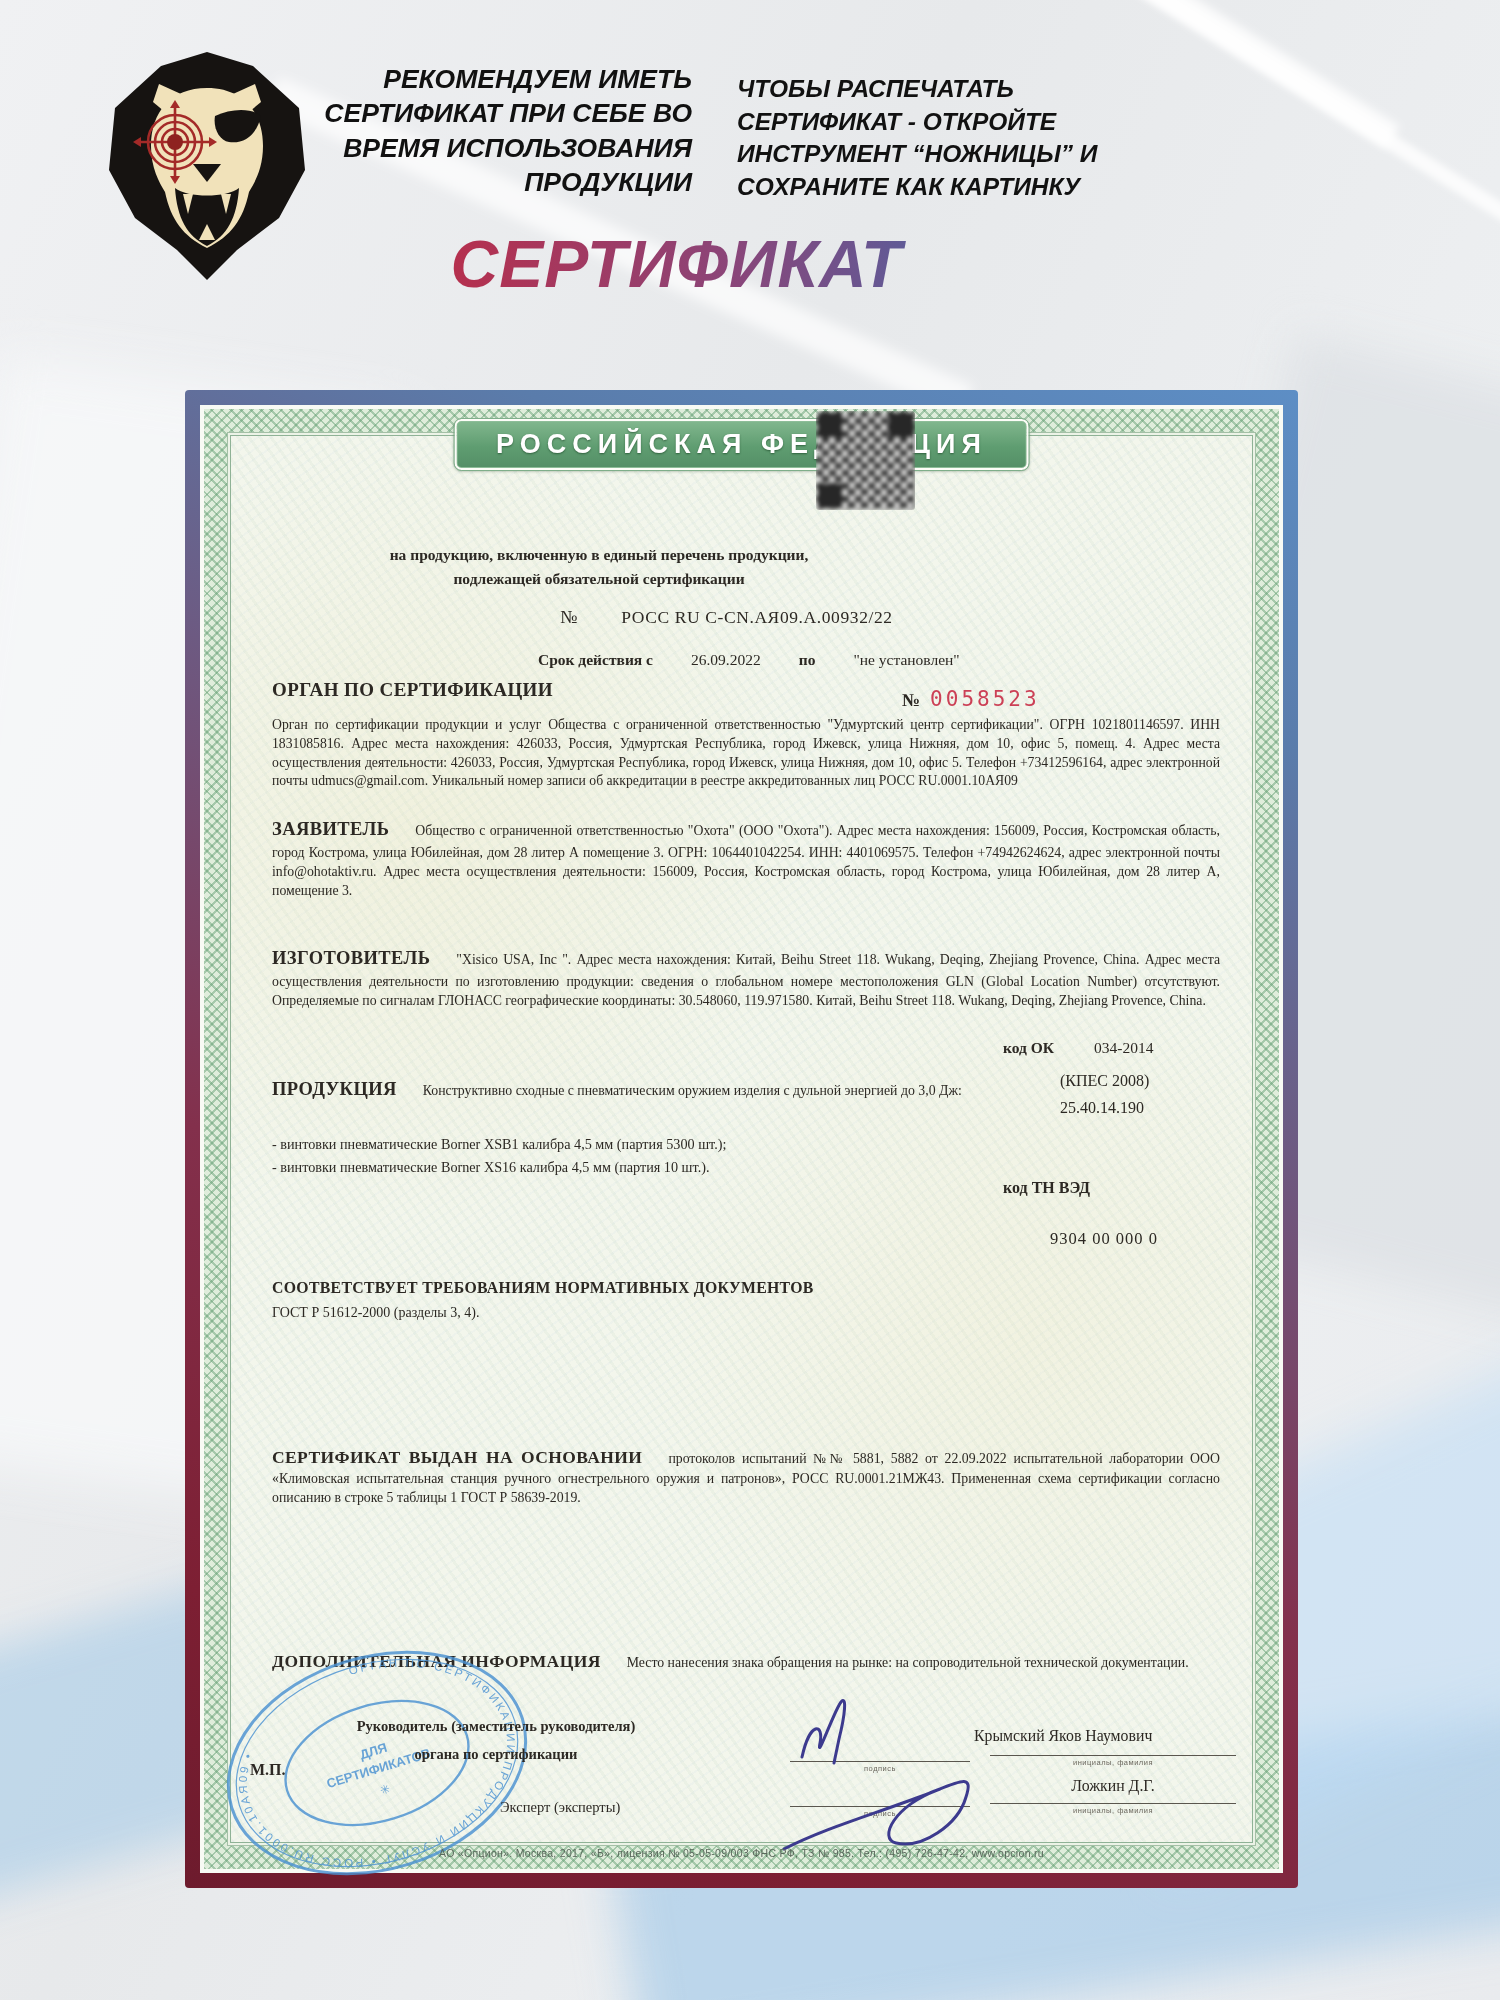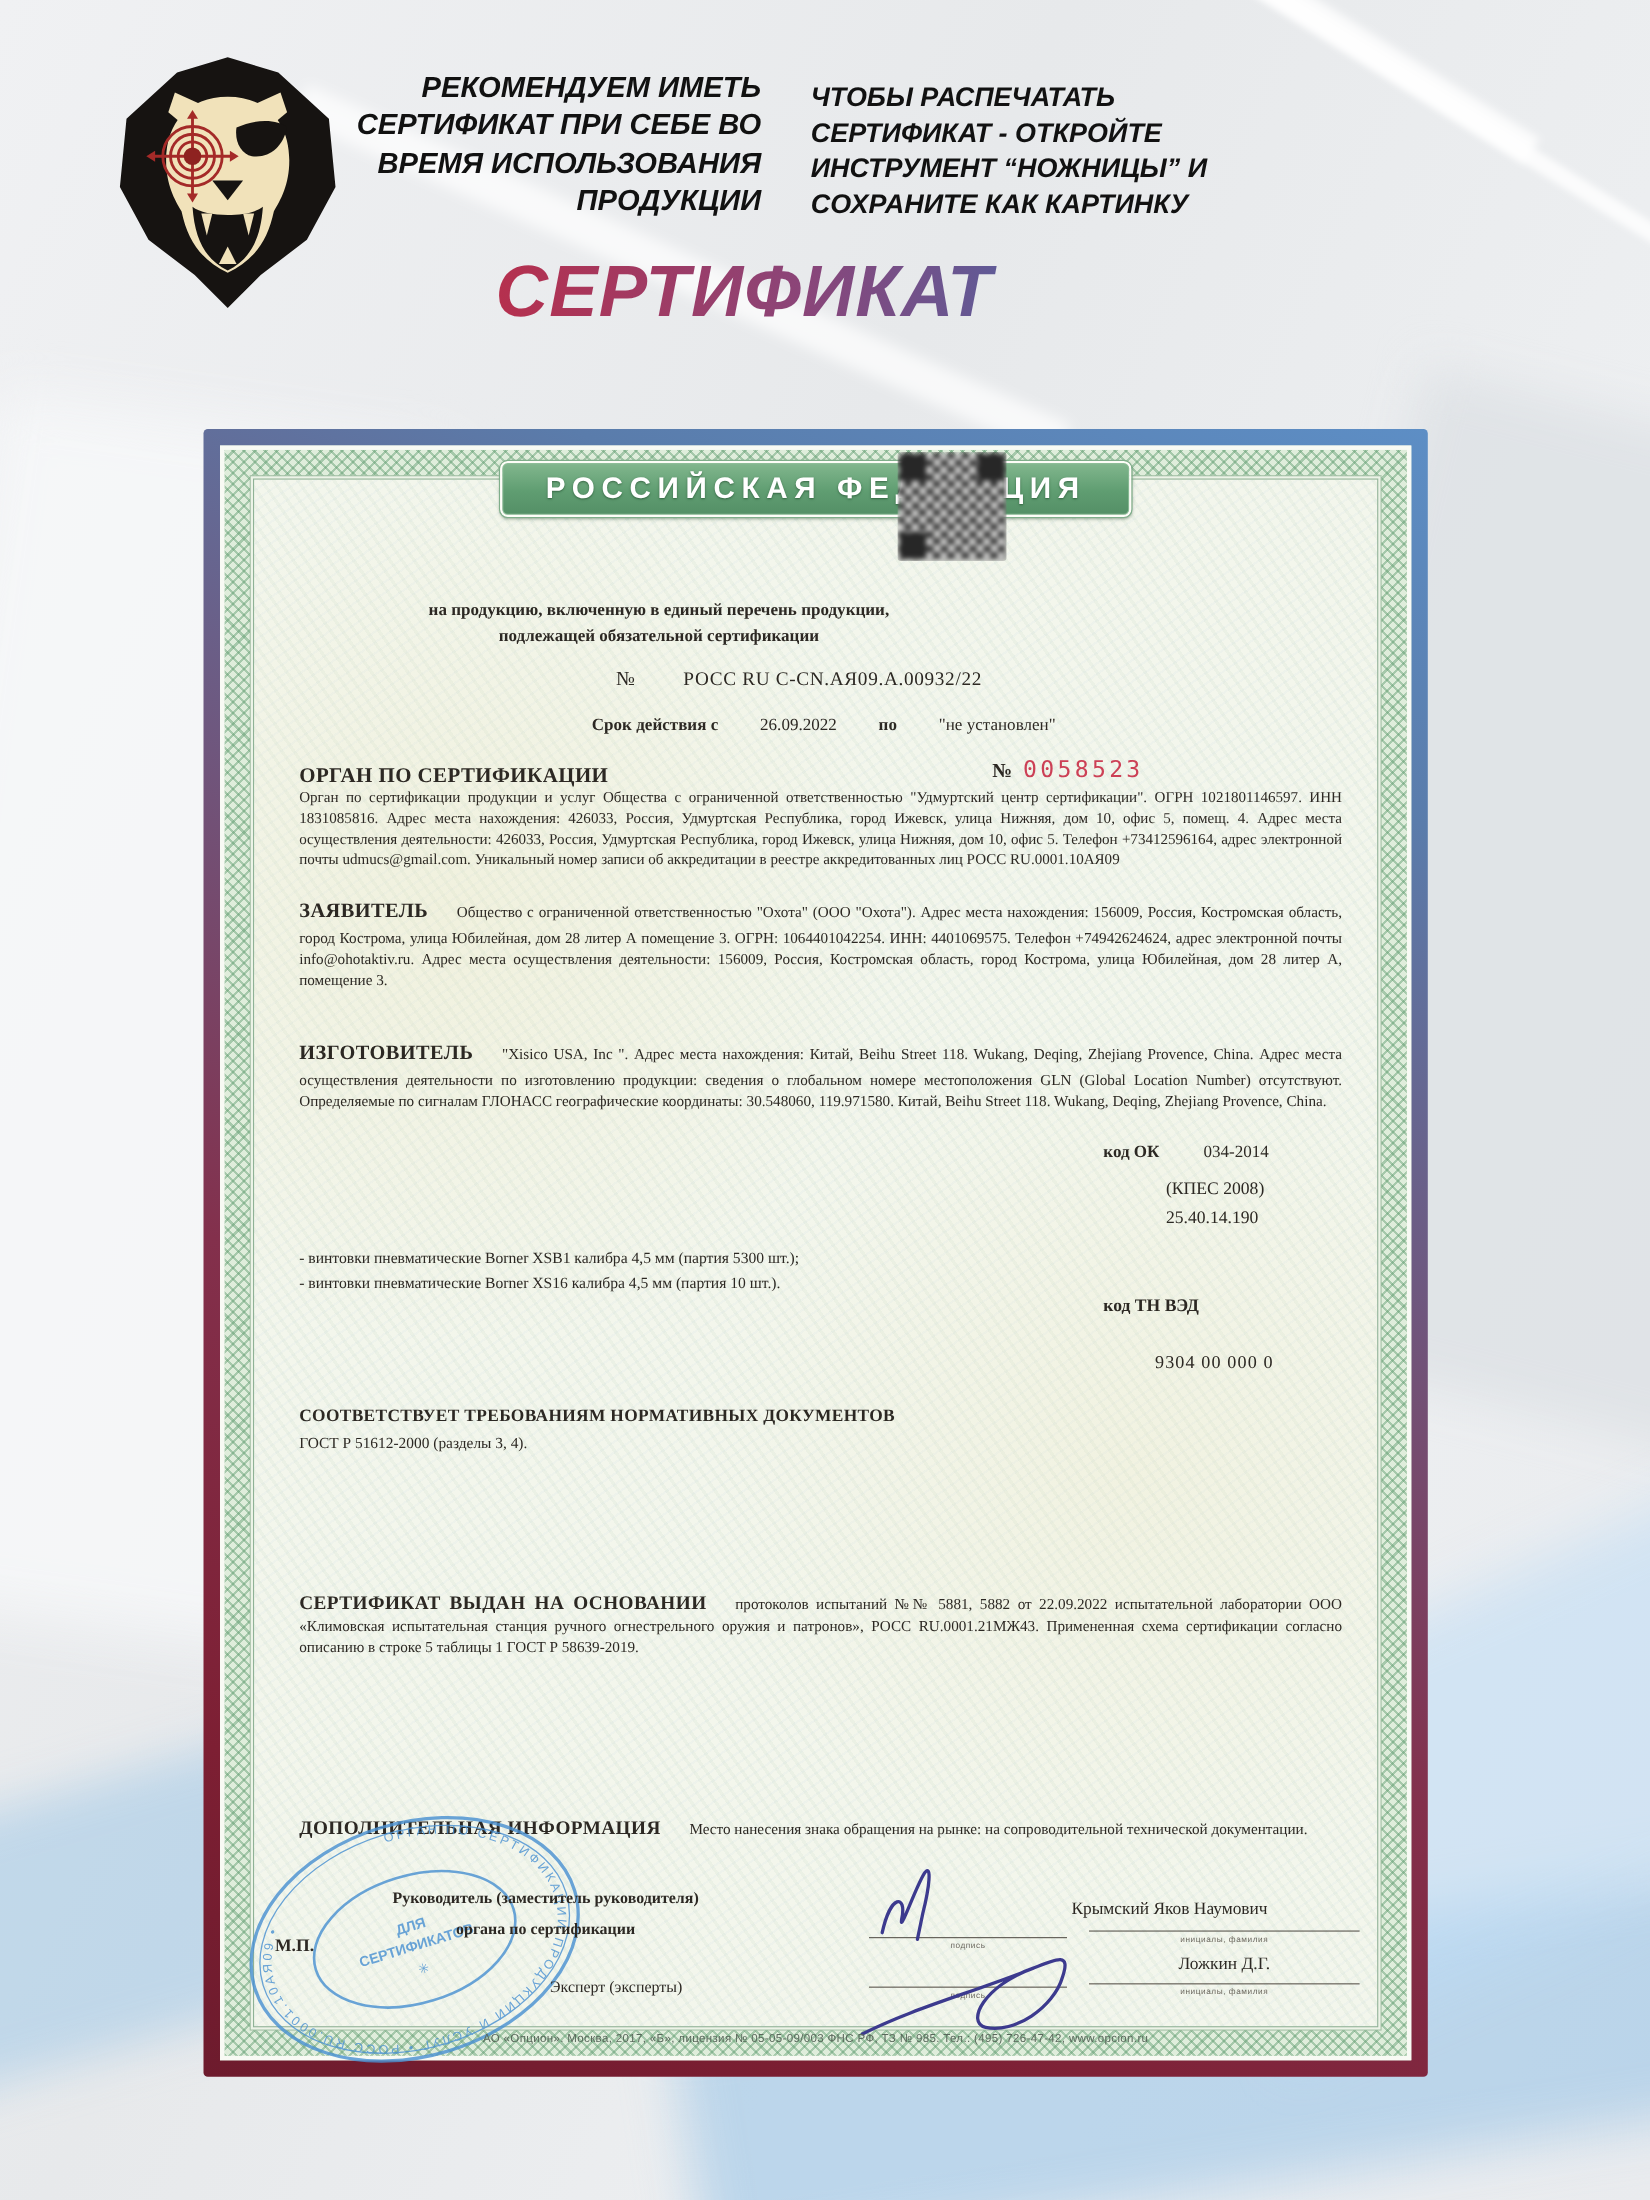--- a/index.html
+++ b/index.html
@@ -97,21 +97,21 @@
   .num-row .no { font-size:18px; }
   .num-row .val { letter-spacing:.6px; }
   .validity { position:absolute; left:334px; top:242px; display:flex; gap:38px; font-size:15.5px; align-items:baseline; }
   .validity .lab { font-weight:bold; }
   .validity .date, .validity .to-val { font-size:15.5px; }
 
   .sec-label { font-weight:bold; font-size:19px; letter-spacing:.4px; }
   .body-txt { font-size:13.7px; line-height:1.37; text-align:justify; }
   .abs { position:absolute; }
 
-  .organ-label { left:68px; top:286px; }
+  .organ-label { left:68px; top:270px; }
   .organ-no { left:698px; top:278px; display:flex; gap:10px; align-items:baseline; }
   .organ-no .no-sign { font-size:18px; font-weight:bold; }
   .organ-no .digits { font-family:"DejaVu Sans Mono", monospace; font-size:21px; letter-spacing:3px; color:#cc4056; }
   .organ-body { left:68px; top:307px; width:948px; }
   .para { position:absolute; left:68px; width:948px; font-size:13.8px; line-height:1.38; text-align:justify; }
   .para .inline-label { font-weight:bold; font-size:18.5px; letter-spacing:.4px; margin-right:26px; }
   .zayav { top:408px; }
   .izgot { top:537px; }
   .kod-ok { left:799px; top:630px; display:flex; gap:40px; font-size:15.5px; }
   .kod-ok .k { font-weight:bold; }
@@ -225,20 +225,23 @@
 
     <p class="para zayav"><span class="inline-label">ЗАЯВИТЕЛЬ</span><span>Общество с ограниченной ответственностью "Охота" (ООО "Охота"). Адрес места нахождения: 156009, Россия, Костромская область, город Кострома, улица Юбилейная, дом 28 литер А помещение 3. ОГРН: 1064401042254. ИНН: 4401069575. Телефон +74942624624, адрес электронной почты info@ohotaktiv.ru. Адрес места осуществления деятельности: 156009, Россия, Костромская область, город Кострома, улица Юбилейная, дом 28 литер А, помещение 3.</span></p>
 
     <p class="para izgot"><span class="inline-label">ИЗГОТОВИТЕЛЬ</span><span>"Xisico USA, Inc ". Адрес места нахождения: Китай, Beihu Street 118. Wukang, Deqing, Zhejiang Provence, China. Адрес места осуществления деятельности по изготовлению продукции: сведения о глобальном номере местоположения GLN (Global Location Number) отсутствуют. Определяемые по сигналам ГЛОНАСС географические координаты: 30.548060, 119.971580. Китай, Beihu Street 118. Wukang, Deqing, Zhejiang Provence, China.</span></p>
 
     <div class="abs kod-ok">
       <span class="k">код ОК</span>
       <span>034-2014</span>
     </div>
 
+    <p class="para prod">
+      <span class="inline-label">ПРОДУКЦИЯ</span><span>Конструктивно сходные с пневматическим оружием изделия с дульной энергией до 3,0 Дж:</span>
+    </p>
     <div class="abs prod-lines" style="left:68px; top:724px; width:800px;">
       <div>- винтовки пневматические Borner XSB1 калибра 4,5 мм (партия 5300 шт.);</div>
       <div>- винтовки пневматические Borner XS16 калибра 4,5 мм (партия 10 шт.).</div>
     </div>
 
     <div class="abs kpes">
       <div>(КПЕС 2008)</div>
       <div>25.40.14.190</div>
     </div>
     <div class="abs tnved-label">код ТН ВЭД</div>

